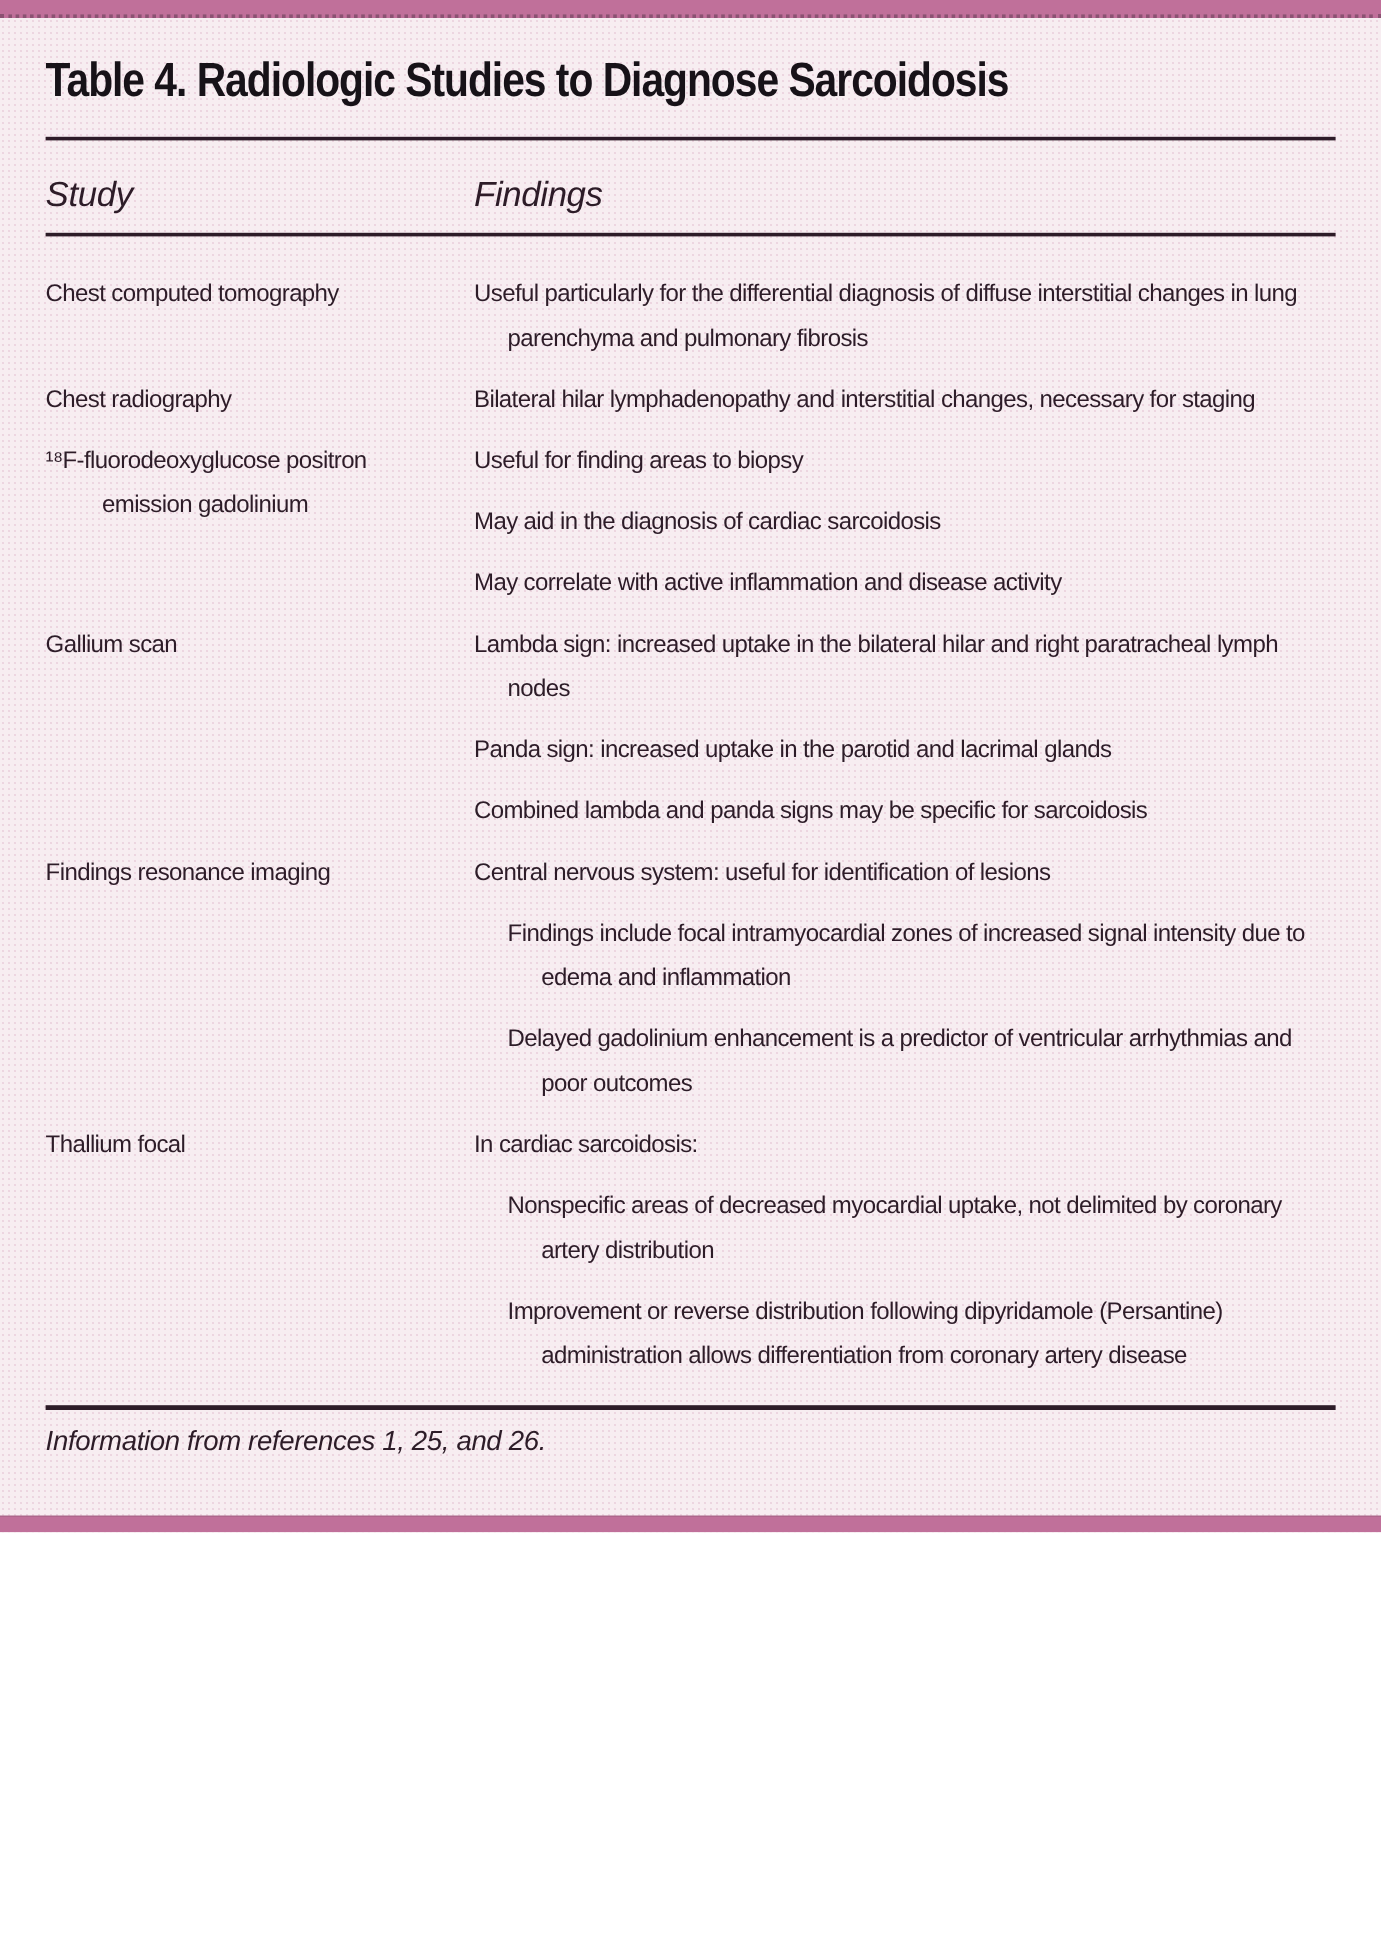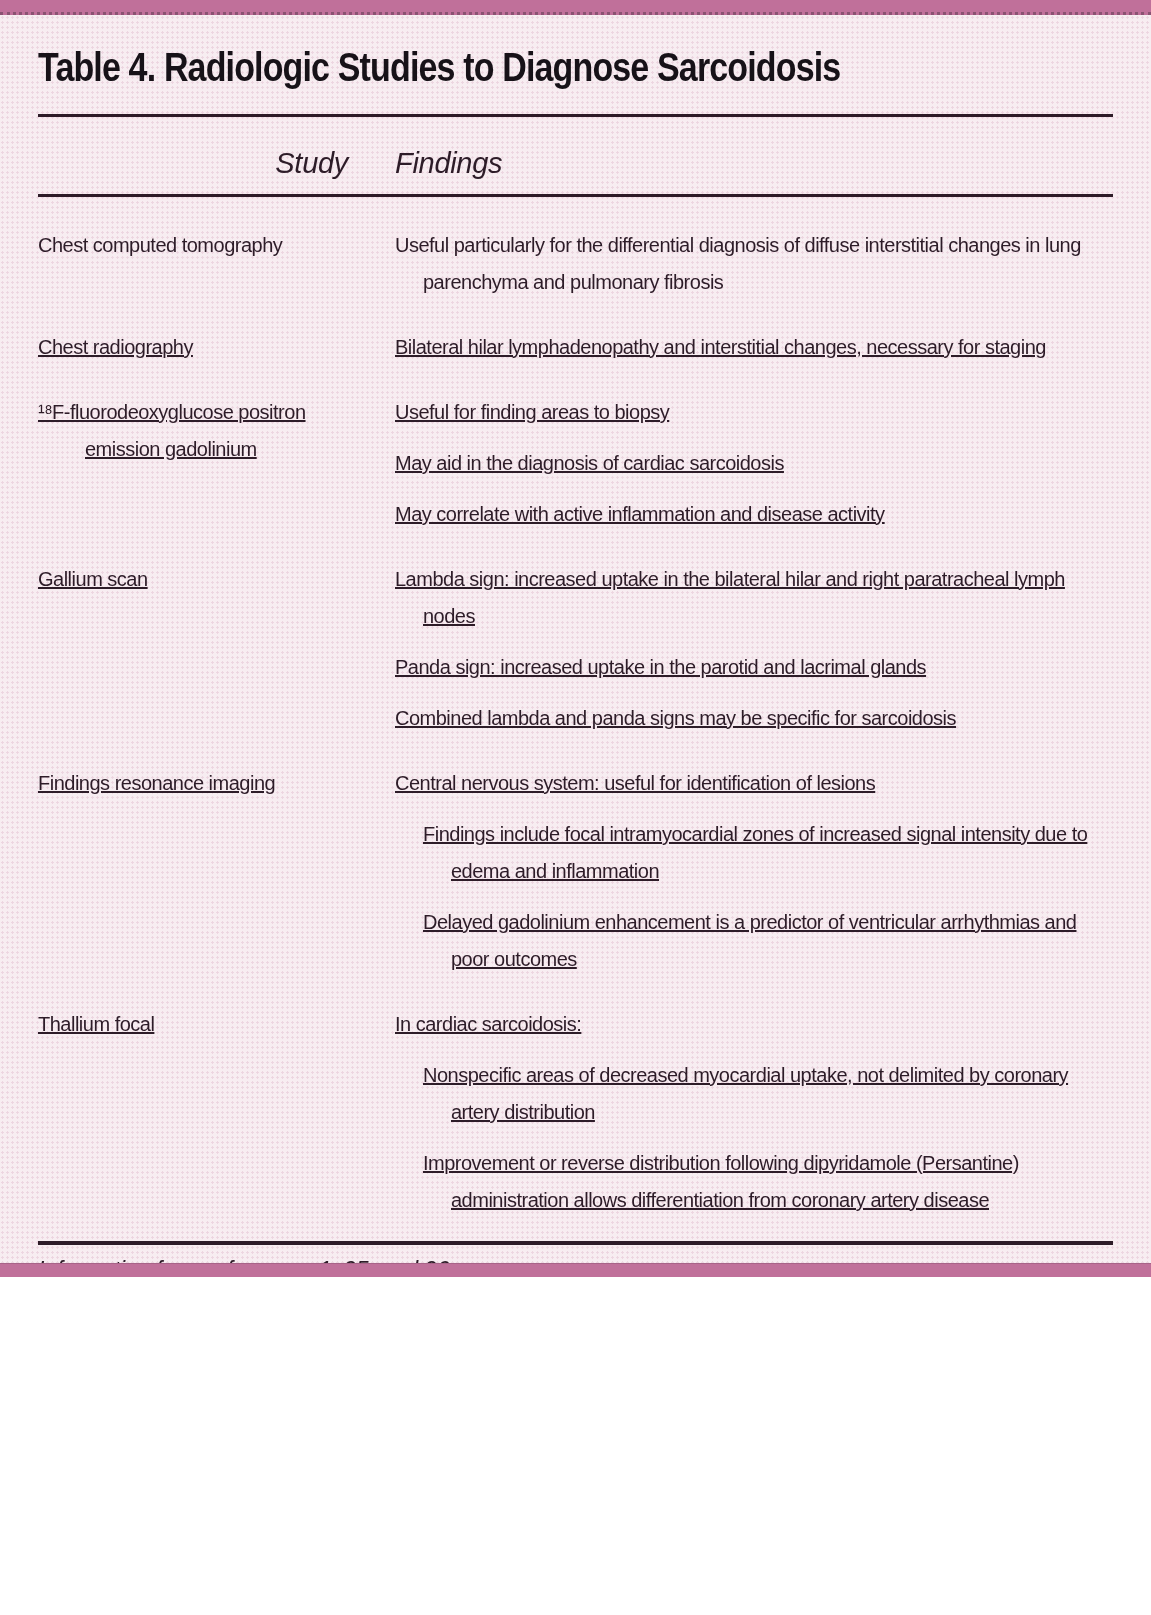--- a/index.html
+++ b/index.html
@@ -32,24 +32,24 @@
     white-space:nowrap;
   }
   .rule { background:#2d1c28; border:none; }
   .rule.r1 { margin-top:24px; height:3px; }
   .rule.r2 { margin-top:14px; height:3px; }
   .rule.r3 { margin-top:22px; height:4px; }
   .col-headers {
     display:flex; margin-top:30px;
     font-size:29px; font-style:italic; letter-spacing:-0.3px;
   }
-  .col-headers .h-study { width:310px; margin-right:47px;text-align:right; }
+  .col-headers .h-study { width:310px; margin-right:47px; }
   .tbody { margin-top:30px; font-size:20px; letter-spacing:-0.5px; line-height:37px; }
   .row { display:flex; align-items:flex-start; }
-  .row + .row { margin-top:28px;text-decoration:underline; }
+  .row + .row { margin-top:14px; }
   .study-cell {
     width:310px; margin-right:47px; flex:none;
     padding-left:47px; text-indent:-47px;
   }
   .findings-cell { width:724px; flex:none; }
   .para { padding-left:28px; text-indent:-28px; }
   .para + .para { margin-top:14px; }
   .para.lvl1 { margin-left:28px; }
   .footnote {
     margin-top:12px;

